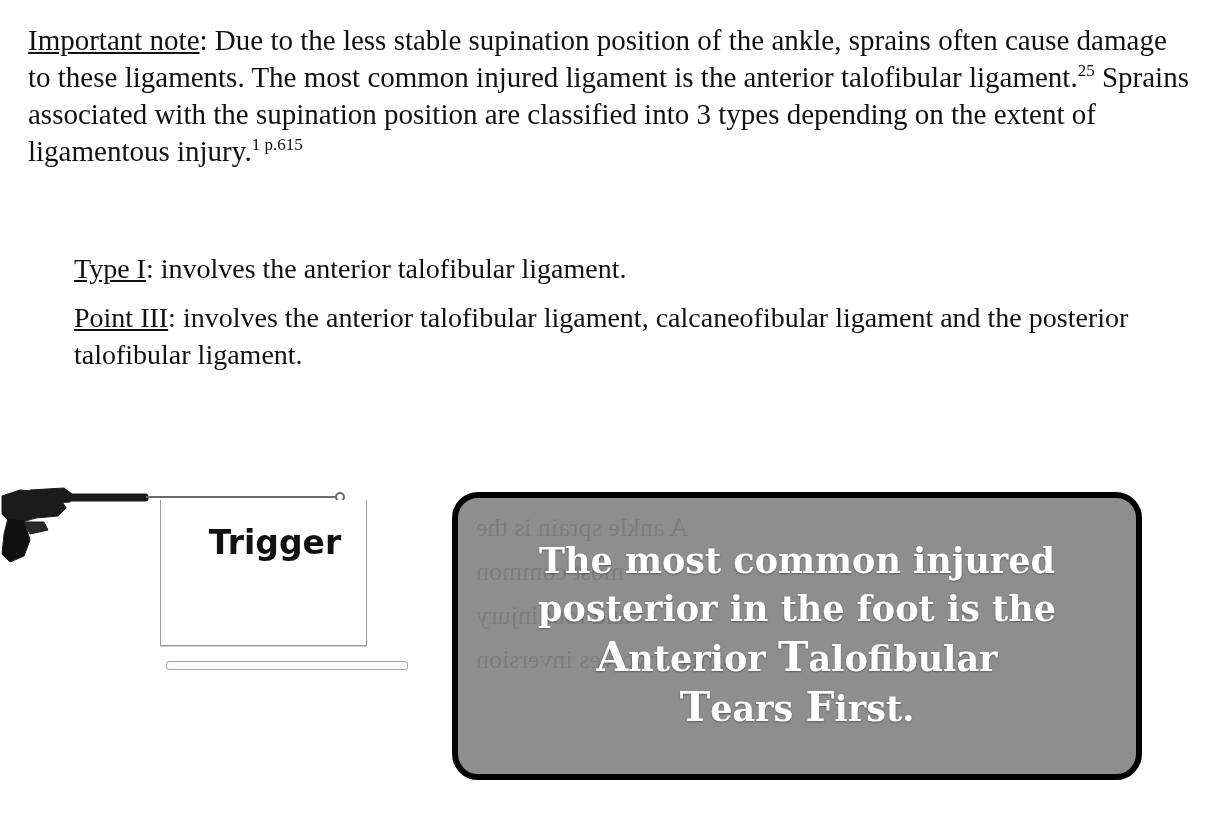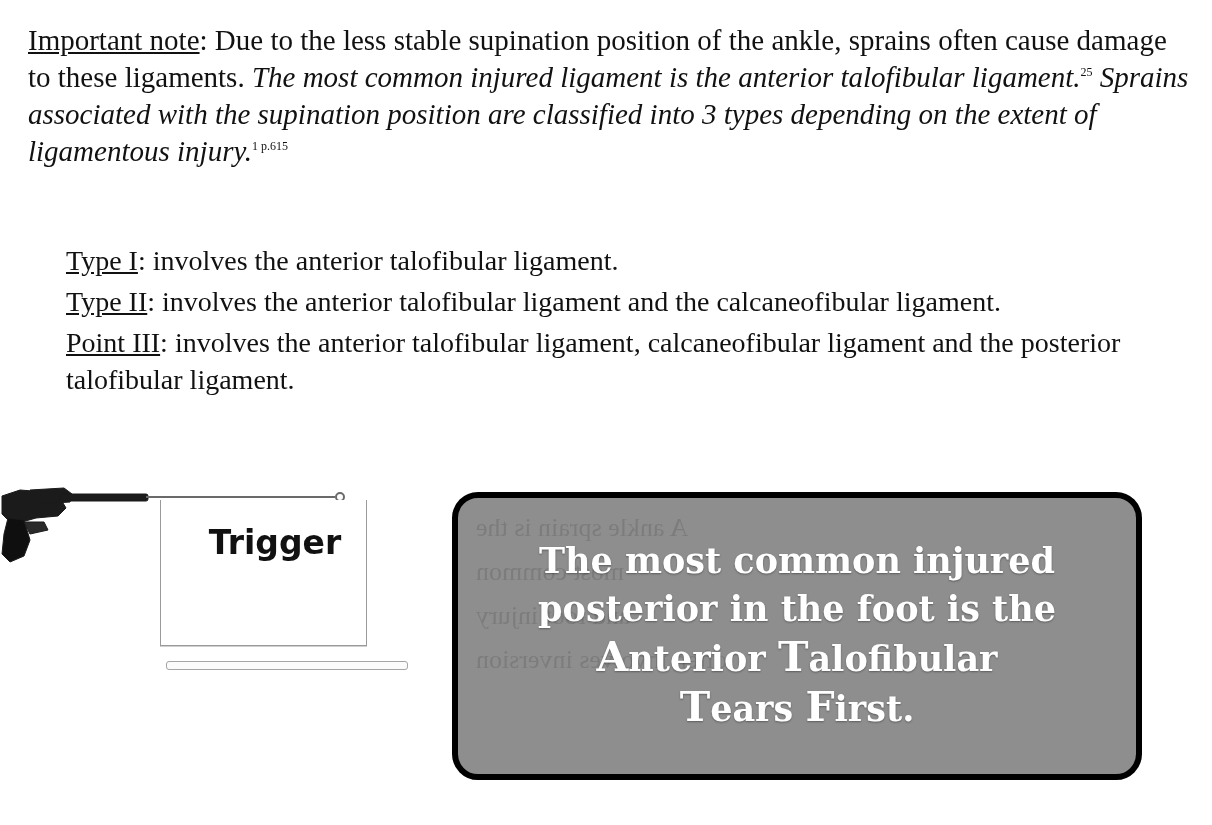--- a/index.html
+++ b/index.html
@@ -19,33 +19,33 @@
   
   .note-block {
     position: absolute;
     left: 28px;
     top: 22px;
     width: 1165px;
     font-size: 29px;
     line-height: 37px;
   }
   .u { text-decoration: underline; }
-  .ital { font-style: italic; }
-  .sup { font-size: 12px; vertical-align: super; line-height: 0; }
+  .ital { }
+  .sup { font-size: 17px; vertical-align: super; line-height: 0; }
 
   
   .types {
     position: absolute;
     left: 62px;
     top: 238px;
     width: 1135px;
     font-size: 28px;
     line-height: 37px;
   }
-  .type-row { margin: 4px; }
+  .type-row { margin: 12px; }
 
   
   .trigger-wrap {
     position: absolute;
     left: 0px;
     top: 478px;
     width: 430px;
     height: 220px;
   }
   .gun-svg { position: absolute; left: 0; top: 0; }
@@ -131,23 +131,20 @@
 
 <div class="note-block">
   <span class="u">Important note</span><span>:</span><span> Due to the less stable supination position of the ankle, sprains often cause damage to these ligaments. </span><span class="ital">The most common injured ligament is the anterior talofibular ligament.</span><span class="sup">25</span><span class="ital"> Sprains associated with the supination position are classified into 3 types depending on the extent of ligamentous injury.</span><span class="sup">1 p.615</span>
 </div>
 
 <div class="types">
   <p class="type-row">
     <span class="u">Type I</span><span>: involves the anterior talofibular ligament.</span>
   </p>
   <p class="type-row">
-    <span class="u">Type II</span><span>: involves the anterior talofibular ligament and the calcaneofibular ligament.</span>
-  </p>
-  <p class="type-row">
     <span class="u">Point III</span><span>: involves the anterior talofibular ligament, calcaneofibular ligament and the posterior talofibular ligament.</span>
   </p>
 </div>
 
 <div class="trigger-wrap">
   <svg class="gun-svg" width="420" height="200" viewBox="0 0 420 200">
     <g fill="#1b1b1b" stroke="#1b1b1b" stroke-width="1">
       <path d="M2 18 L20 12 L46 14 L60 20 L66 30 L58 38 L36 40 L22 44 L10 44 L2 36 Z"></path>
       <path d="M30 12 L64 10 L72 16 L70 24 L40 26 Z"></path>
       <rect x="60" y="16" width="88" height="7" rx="2"></rect>

